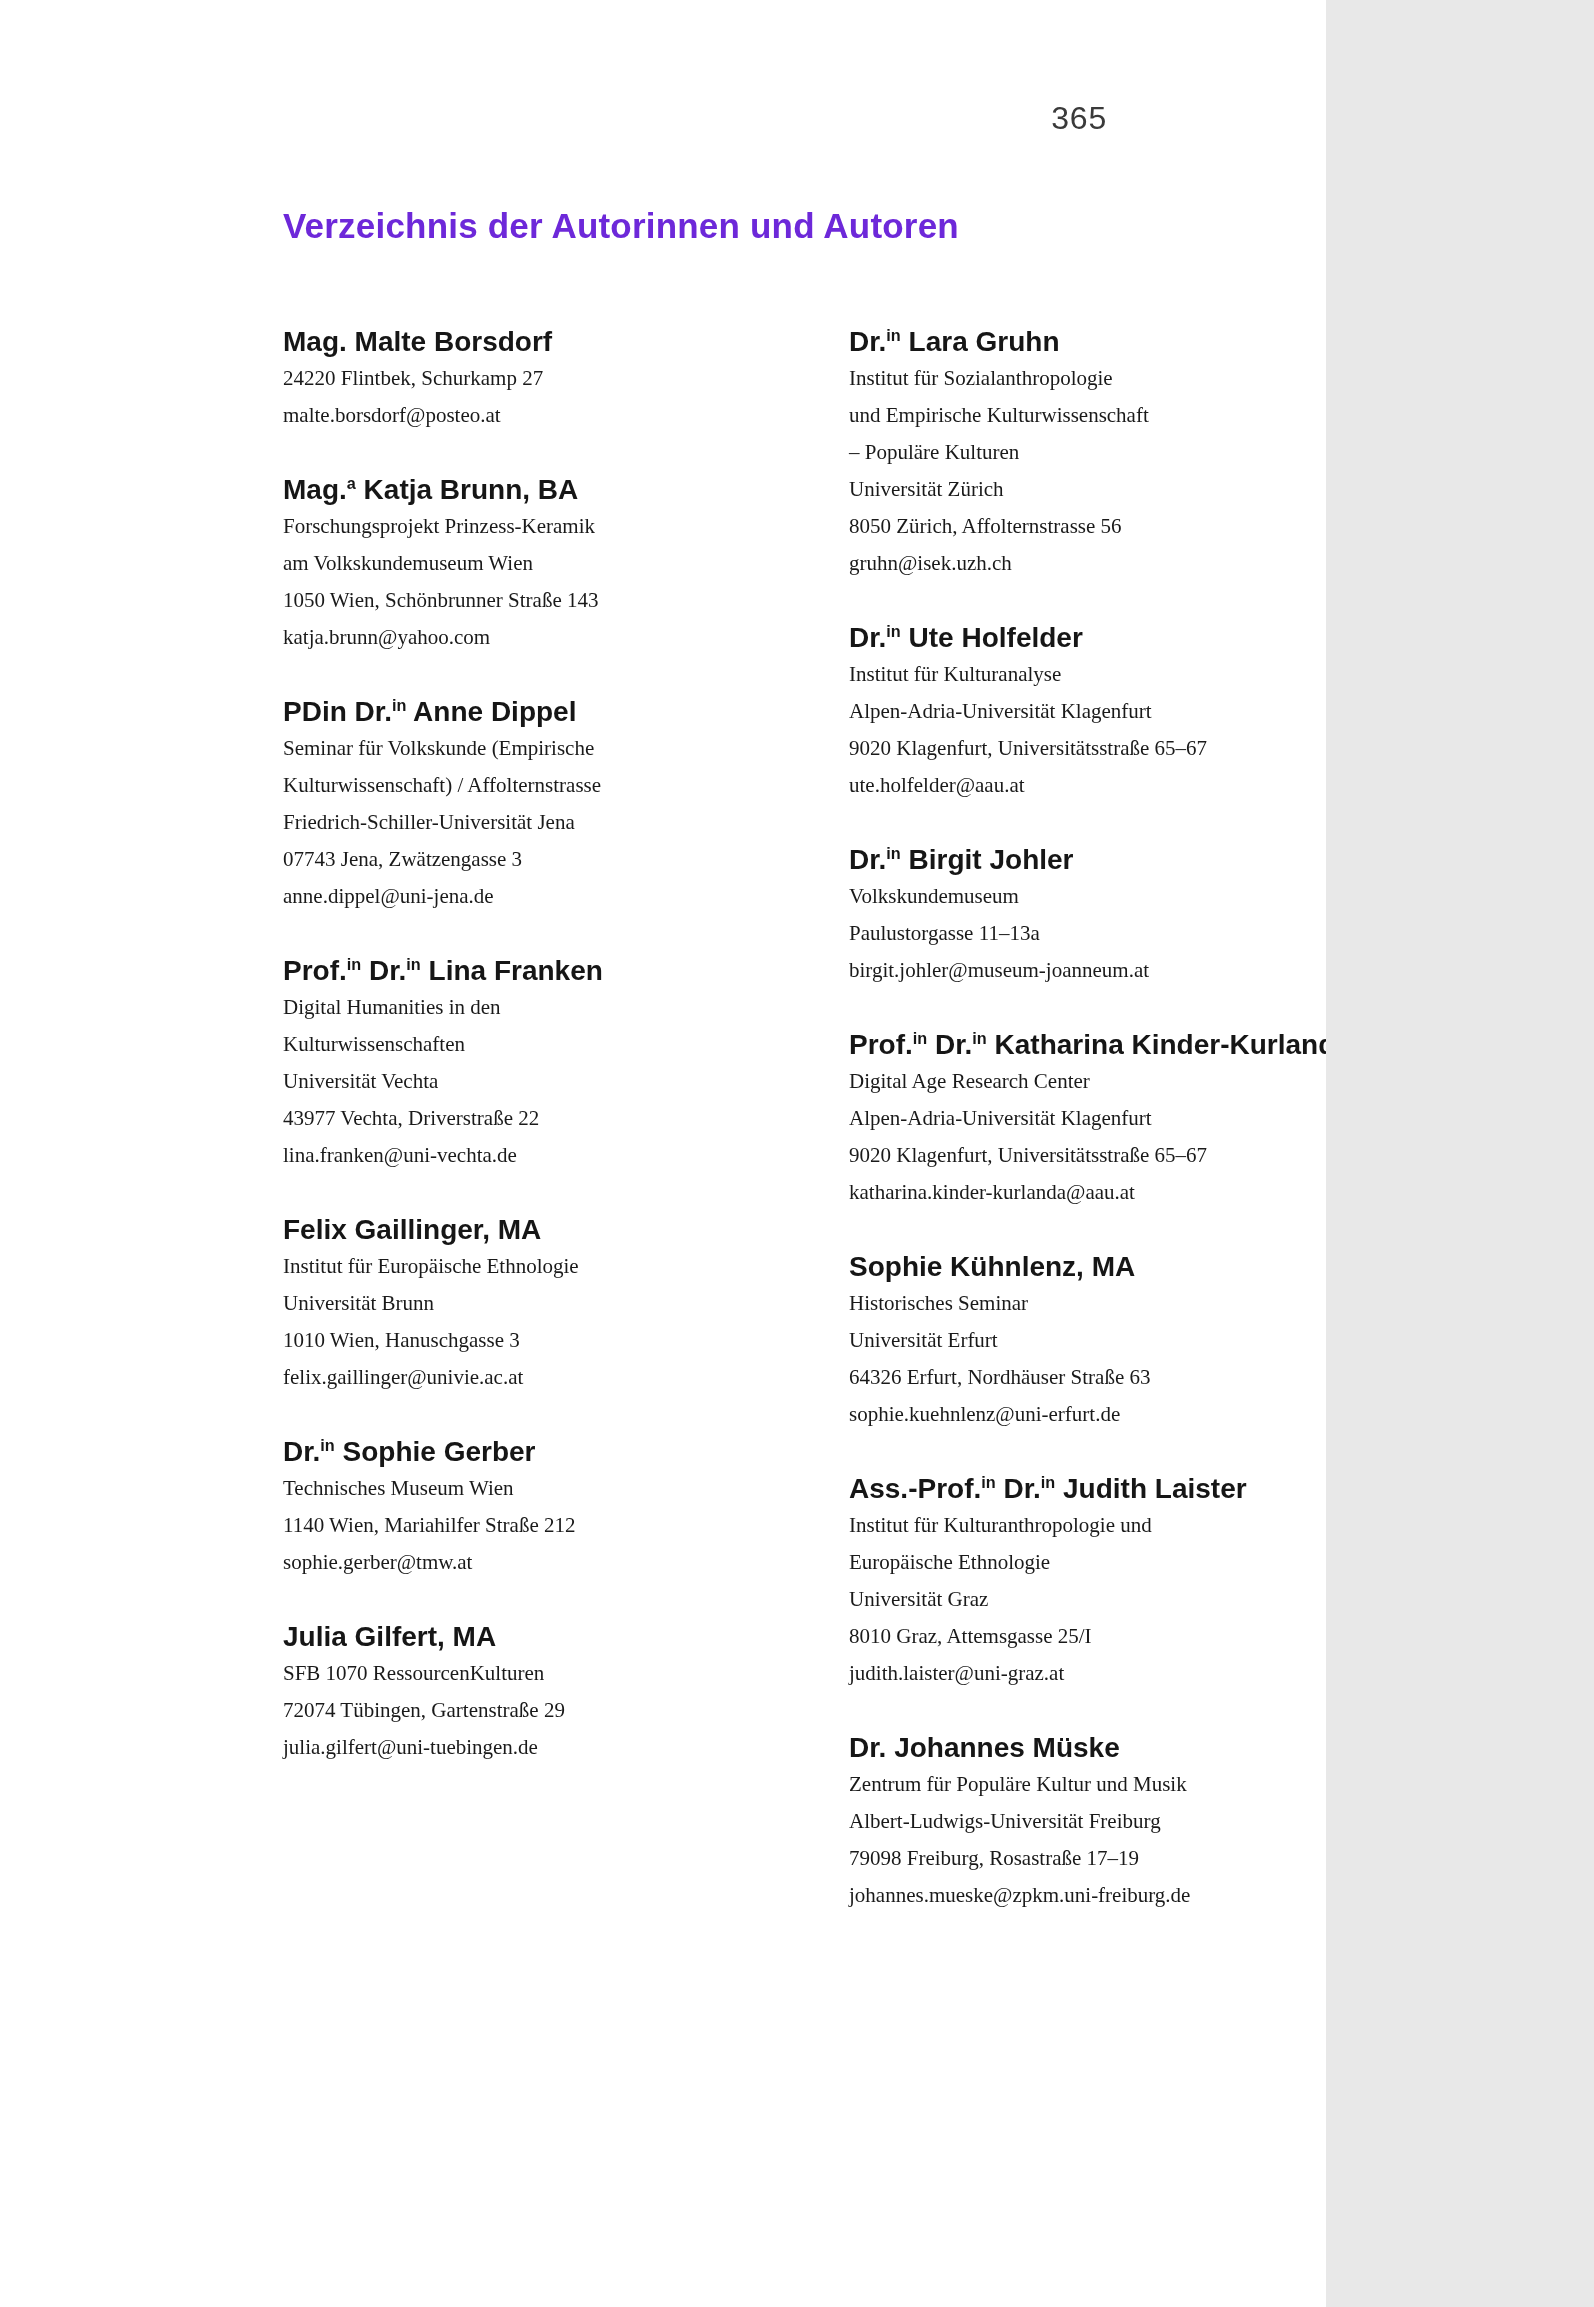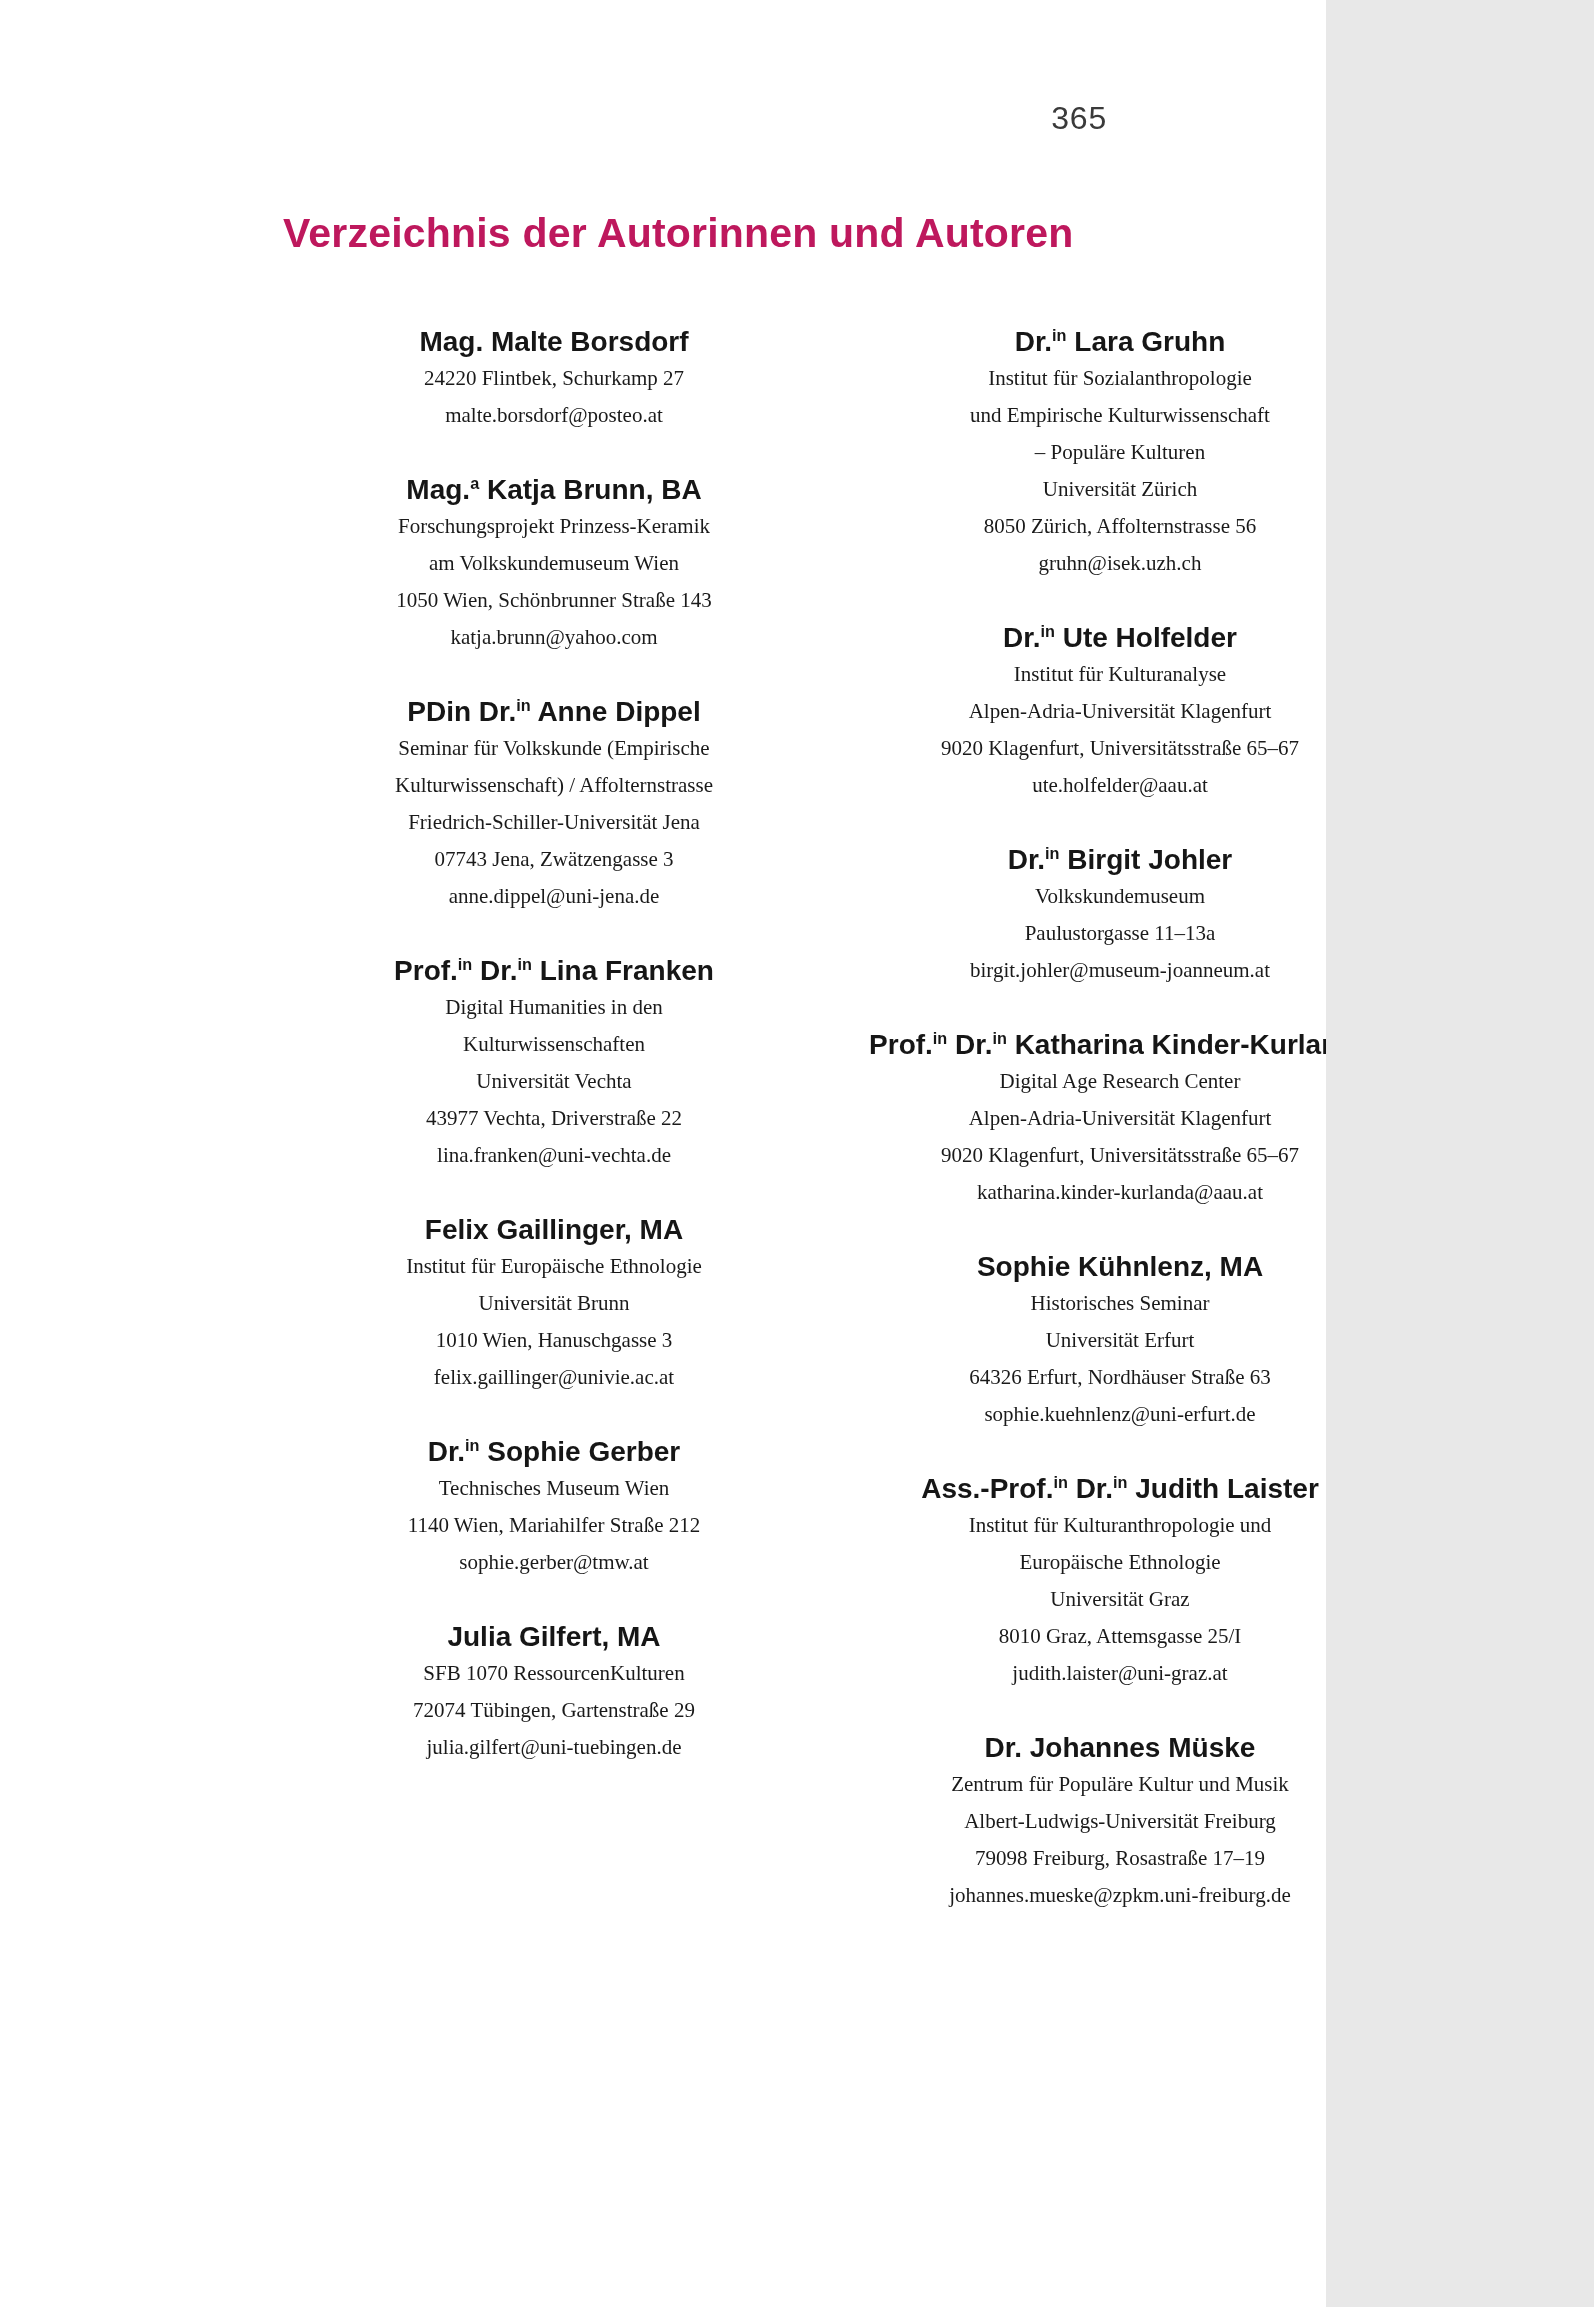--- a/index.html
+++ b/index.html
@@ -18,35 +18,35 @@
     font-size: 32px;
     font-weight: 400;
     color: #3a3a3a;
     letter-spacing: 0.8px;
   }
   .heading {
     position: absolute;
     top: 182px;
     left: 283px;
     font-family: "Liberation Sans", sans-serif;
-    font-size: 41px;
+    font-size: 35px;
     font-weight: 700;
     line-height: 1.2;
-    color: #be185d;
+    color: #6d28d9;
     letter-spacing: 0.2px;
     text-align: right;
   }
   .column {
     position: absolute;
     top: 323px;
     width: 542px;
   }
   .column-left  { left: 283px; }
   .column-right { left: 849px; }
-  .entry { margin-bottom: 37px; text-align: center; }
+  .entry { margin-bottom: 37px; }
   .entry-name {
     font-family: "Liberation Sans", sans-serif;
     font-size: 28px;
     font-weight: 700;
     line-height: 37px;
     color: #161616;
     white-space: nowrap;
   }
   .entry-name sup {
     font-size: 0.58em;

